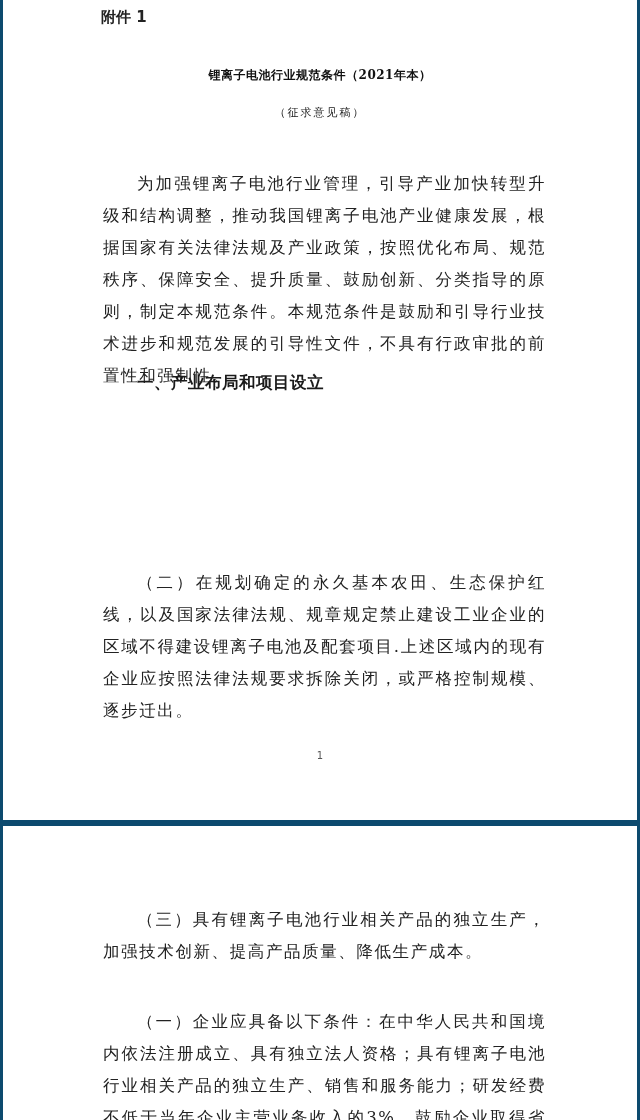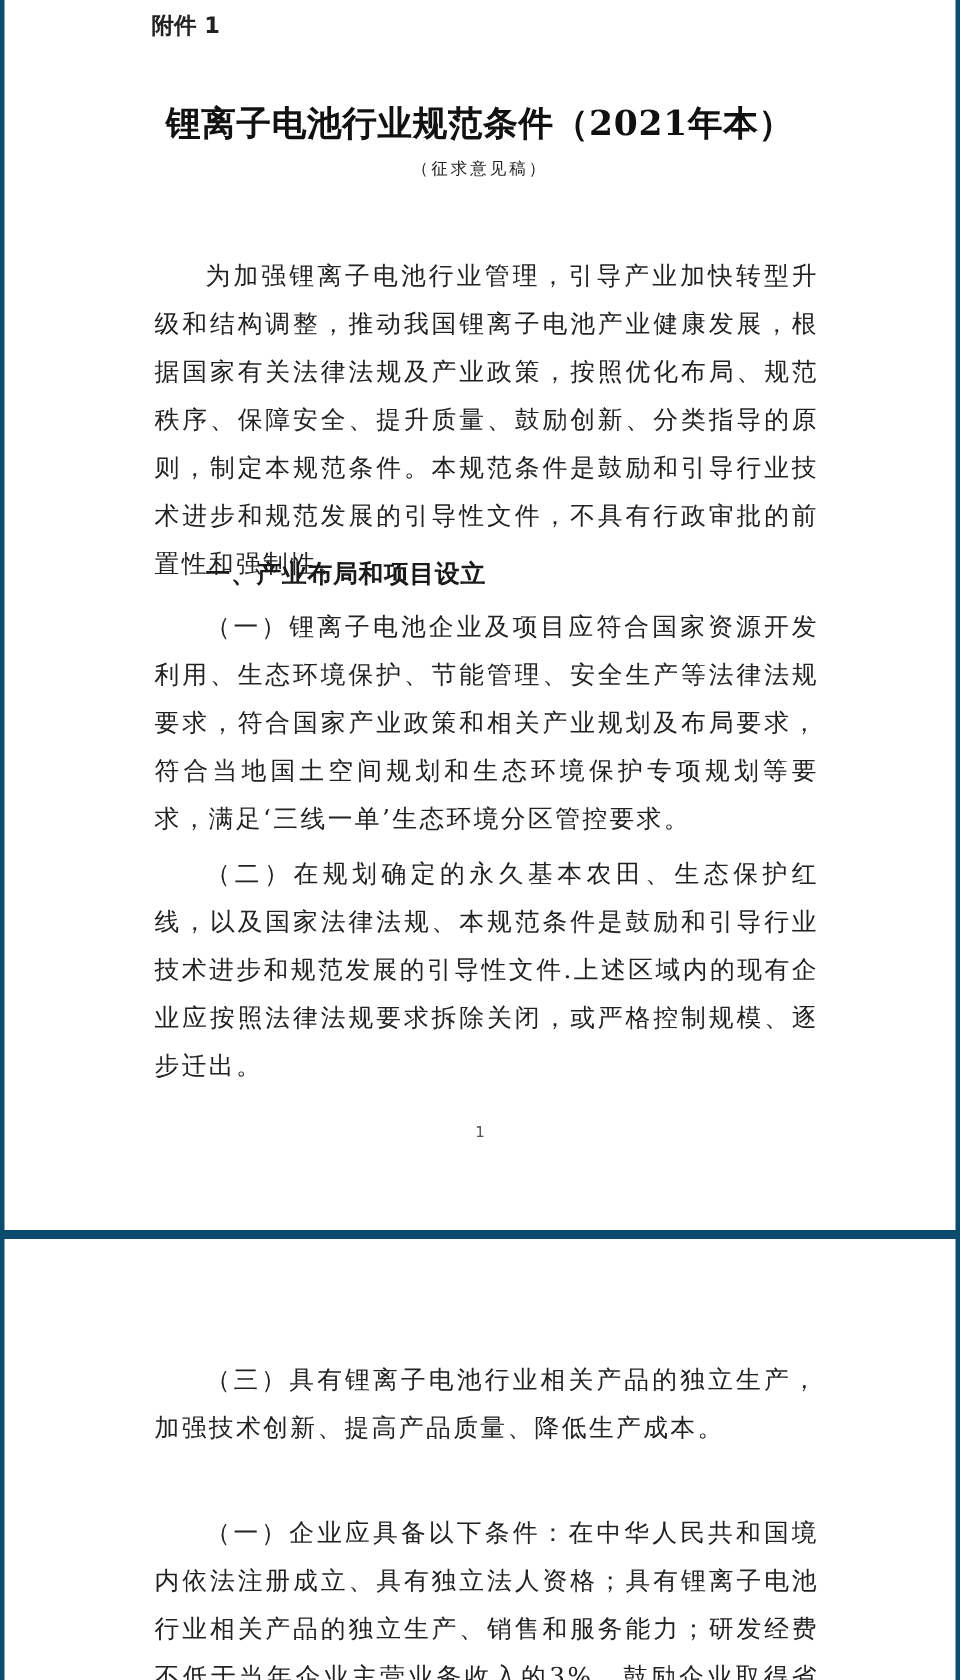--- a/index.html
+++ b/index.html
@@ -36,21 +36,21 @@
       font-size: 15px;
       font-weight: bold;
       color: #222;
     }
     .doc-title {
       position: absolute;
       left: 0;
       width: 634px;
       top: 67px;
       text-align: center;
-      font-size: 23px;
+      font-size: 12px;
       font-weight: bold;
       color: #111;
       letter-spacing: 0.5px;
     }
     .doc-subtitle {
       position: absolute;
       left: 0;
       width: 634px;
       top: 105px;
       text-align: center;
@@ -98,23 +98,22 @@
 
   <div class="page page1">
     <div class="attachment-label">附件 1</div>
     <div class="doc-title">锂离子电池行业规范条件（2021年本）</div>
     <div class="doc-subtitle">（征求意见稿）</div>
 
     <p class="para" style="top:168px;">为加强锂离子电池行业管理，引导产业加快转型升级和结构调整，推动我国锂离子电池产业健康发展，根据国家有关法律法规及产业政策，按照优化布局、规范秩序、保障安全、提升质量、鼓励创新、分类指导的原则，制定本规范条件。本规范条件是鼓励和引导行业技术进步和规范发展的引导性文件，不具有行政审批的前置性和强制性。</p>
 
     <p class="heading" style="top:372px;">一、产业布局和项目设立</p>
 
-    <p class="para" style="top:402px;">（一）锂离子电池企业及项目应符合国家资源开发利用、生态环境保护、节能管理、安全生产等法律法规要求，符合国家产业政策和相关产业规划及布局要求，符合当地国土空间规划和生态环境保护专项规划等要求，满足‘三线一单’生态环境分区管控要求。</p>
 
-    <p class="para" style="top:567px;">（二）在规划确定的永久基本农田、生态保护红线，以及国家法律法规、本规范条件是鼓励和引导行业技术进步和规范发展的引导性文件.上述区域内的现有企业应按照法律法规要求拆除关闭，或严格控制规模、逐步迁出。</p>
+    <p class="para" style="top:567px;">（二）在规划确定的永久基本农田、生态保护红线，以及国家法律法规、规章规定禁止建设工业企业的区域不得建设锂离子电池及配套项目.上述区域内的现有企业应按照法律法规要求拆除关闭，或严格控制规模、逐步迁出。</p>
 
     <div class="page-number">1</div>
   </div>
 
   <div class="page page2">
     <p class="para" style="top:78px;">（三）具有锂离子电池行业相关产品的独立生产，加强技术创新、提高产品质量、降低生产成本。</p>
 
 
     <p class="para" style="top:180px;">（一）企业应具备以下条件：在中华人民共和国境内依法注册成立、具有独立法人资格；具有锂离子电池行业相关产品的独立生产、销售和服务能力；研发经费不低于当年企业主营业务收入的3%，鼓励企业取得省级以上独立研发机</p>
   </div>

